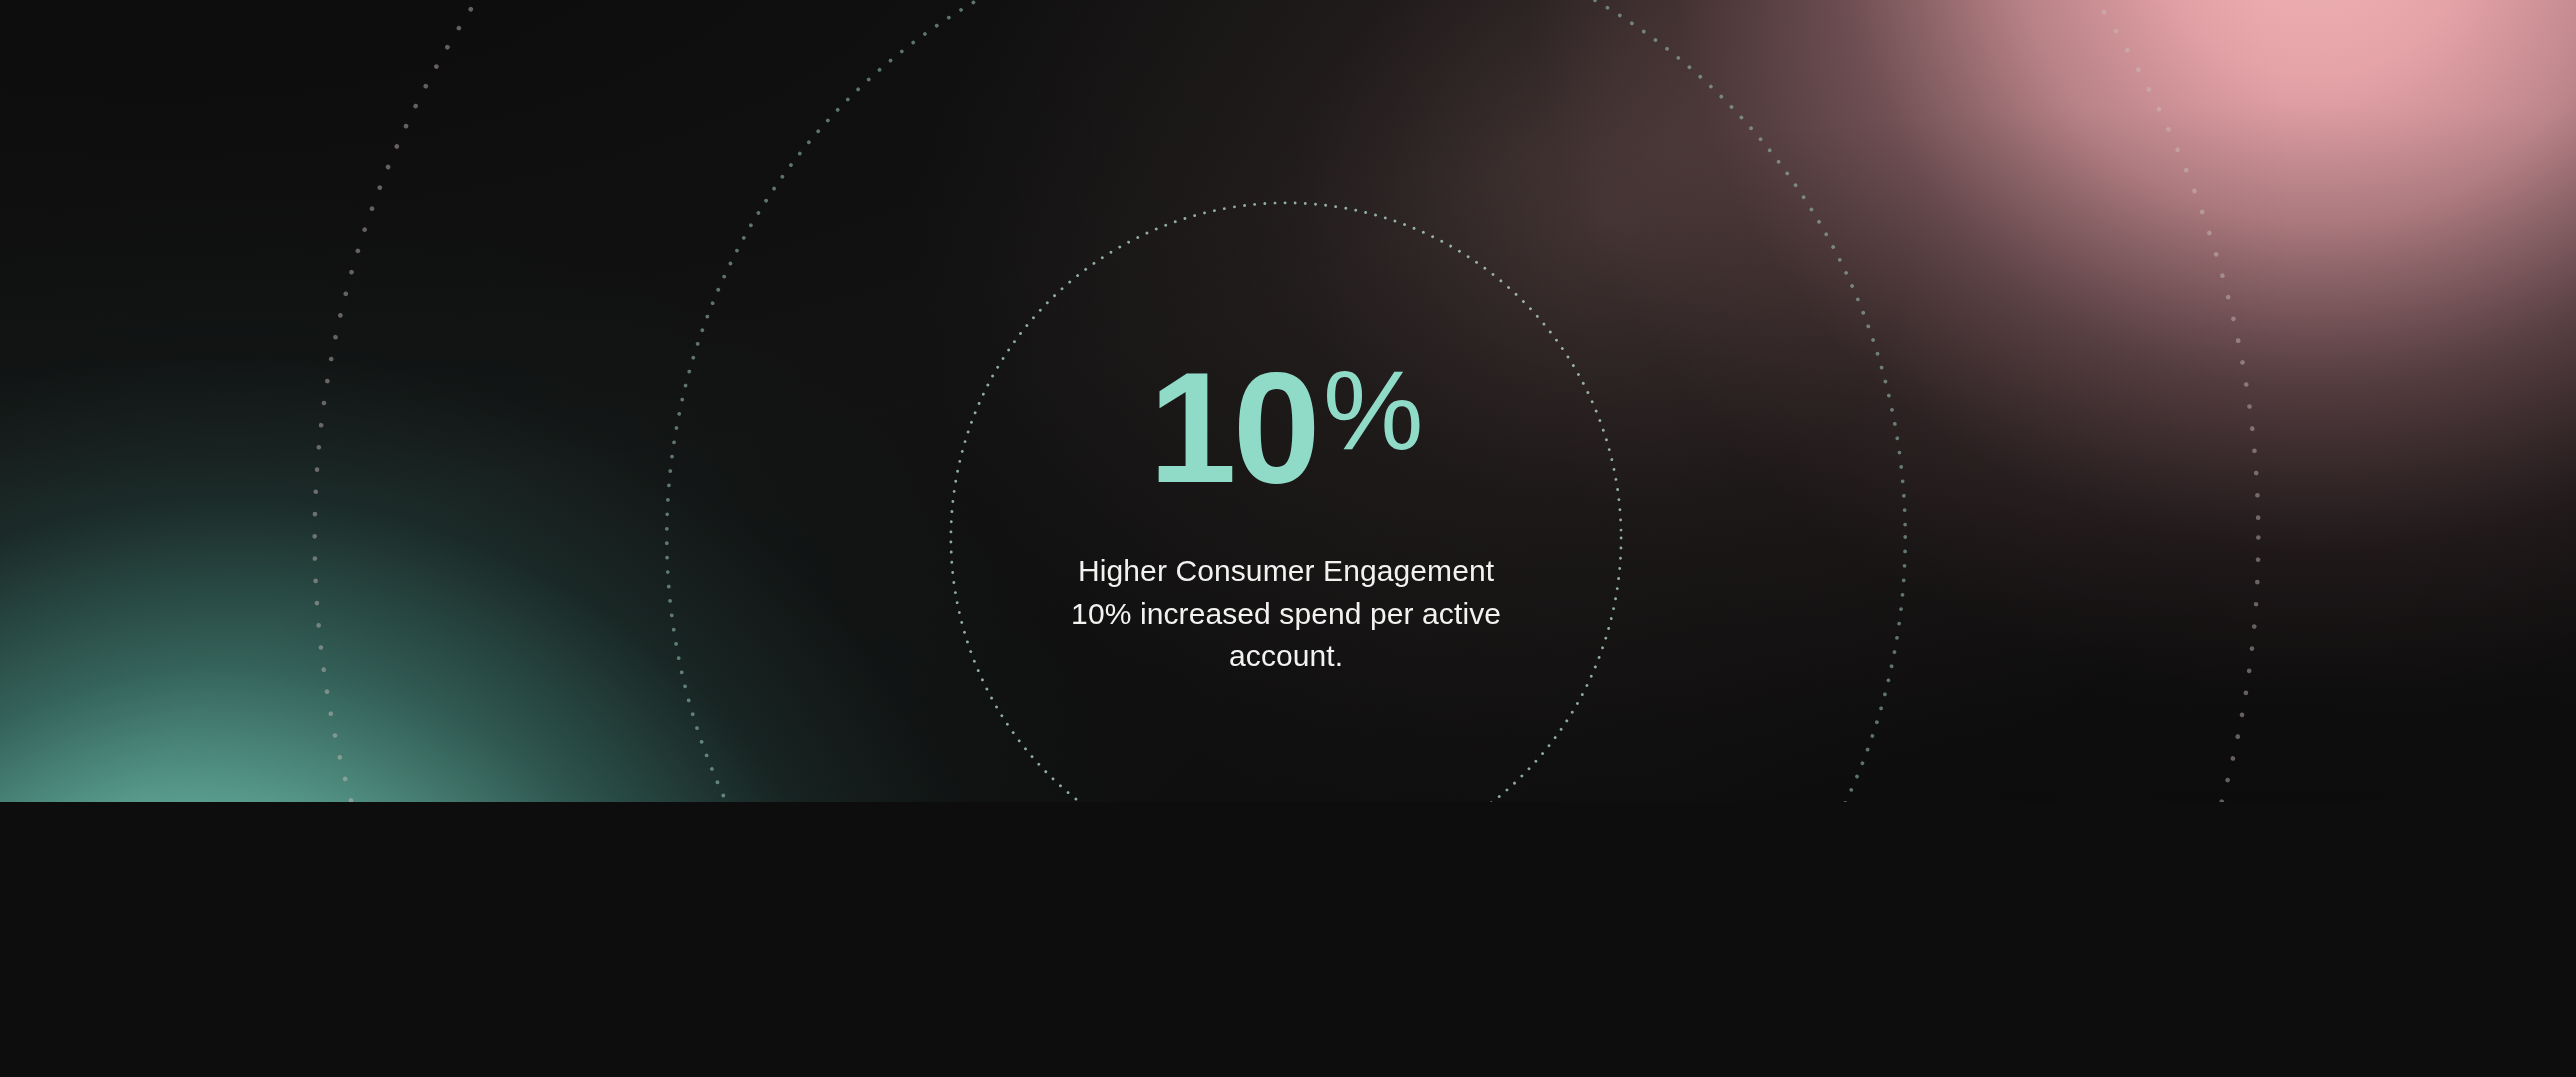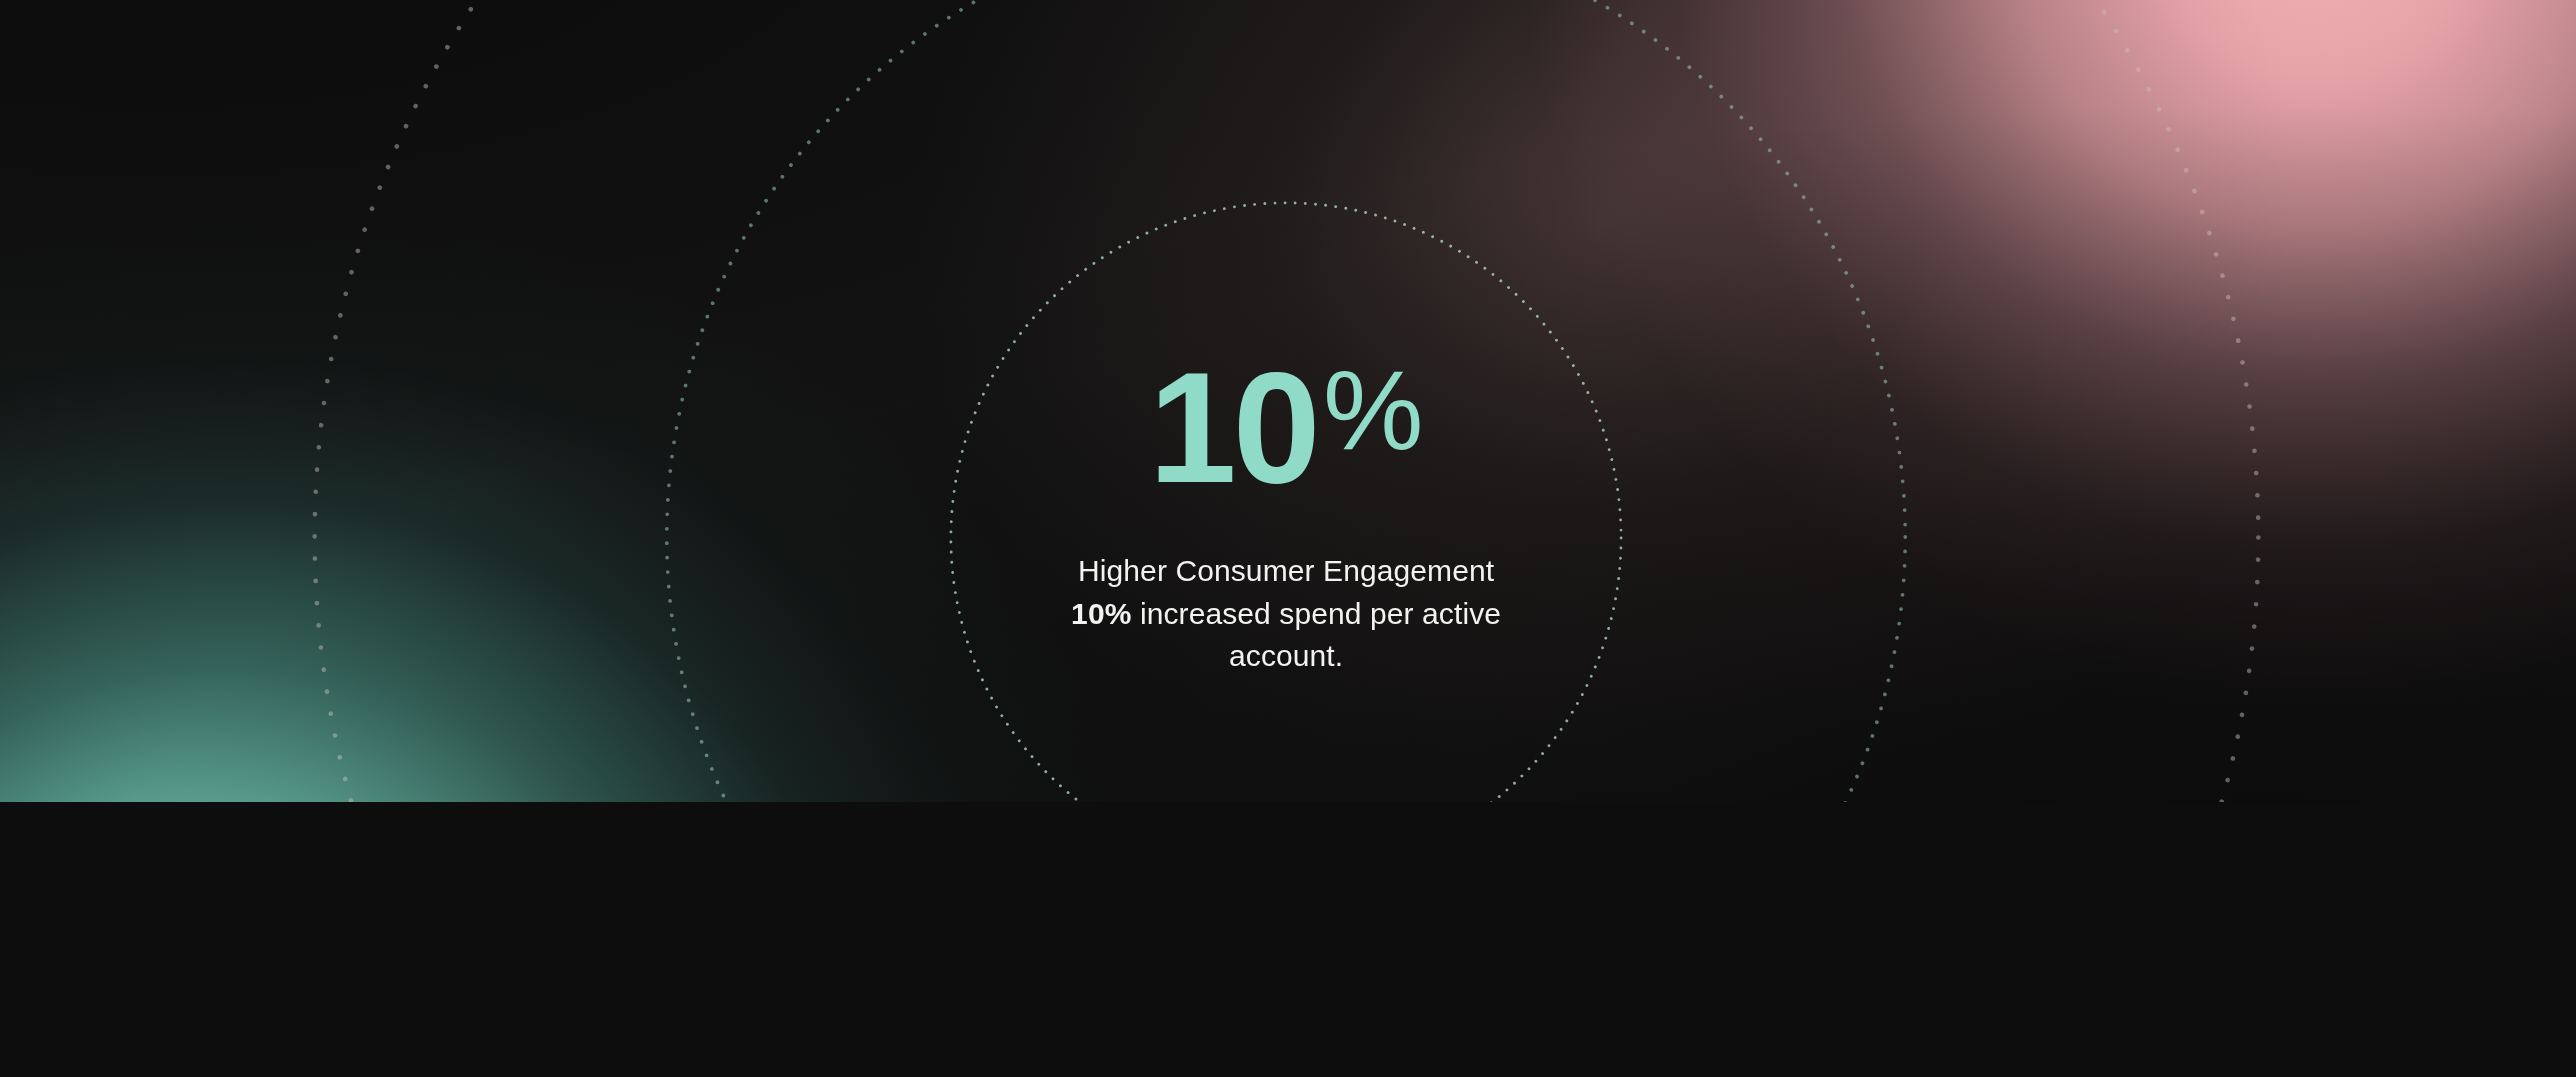--- a/index.html
+++ b/index.html
@@ -133,21 +133,21 @@
 
   #stat-caption {
     color: #F2F2F0;
     font-size: 30px;
     font-weight: 400;
     line-height: 1.42;
     letter-spacing: 0.1px;
     max-width: 453px;
   }
   #stat-caption b {
-    font-weight: 700;
+    font-weight: 400;
   }
 </style>
 </head>
 <body>
 
 <div id="stage">
 
   <div class="glow" id="glow-teal"></div>
   <div class="glow" id="glow-pink"></div>
   <div class="glow" id="glow-warm-mid"></div>

